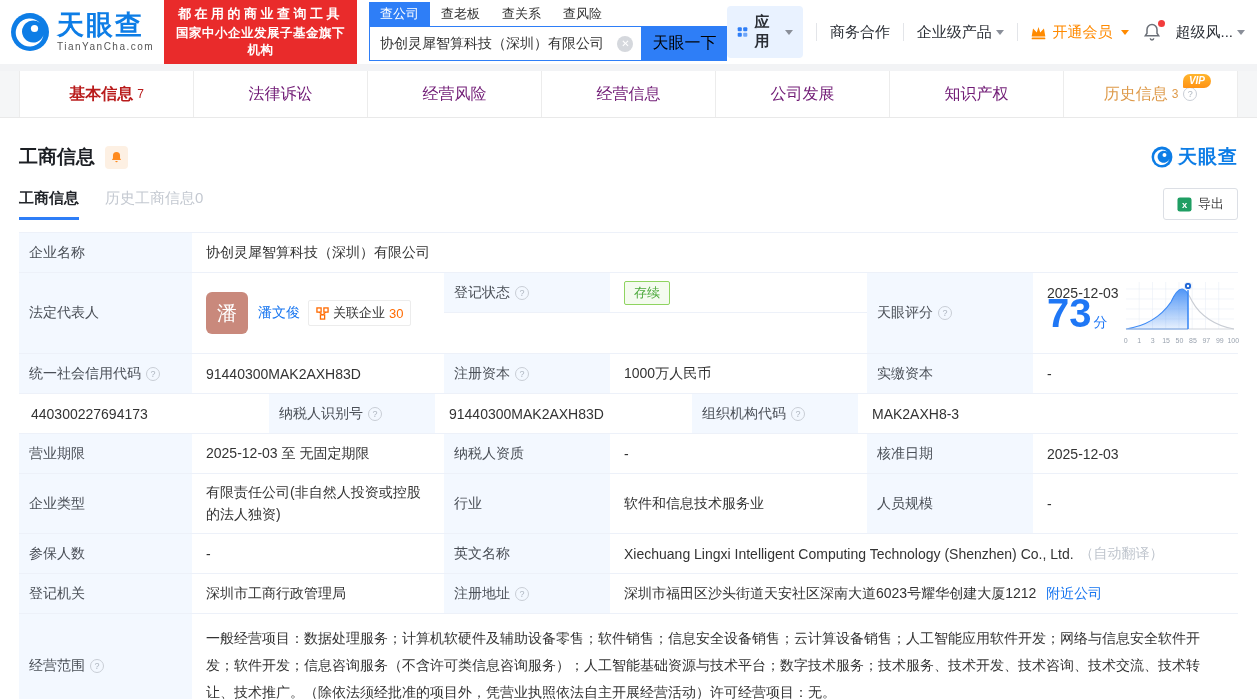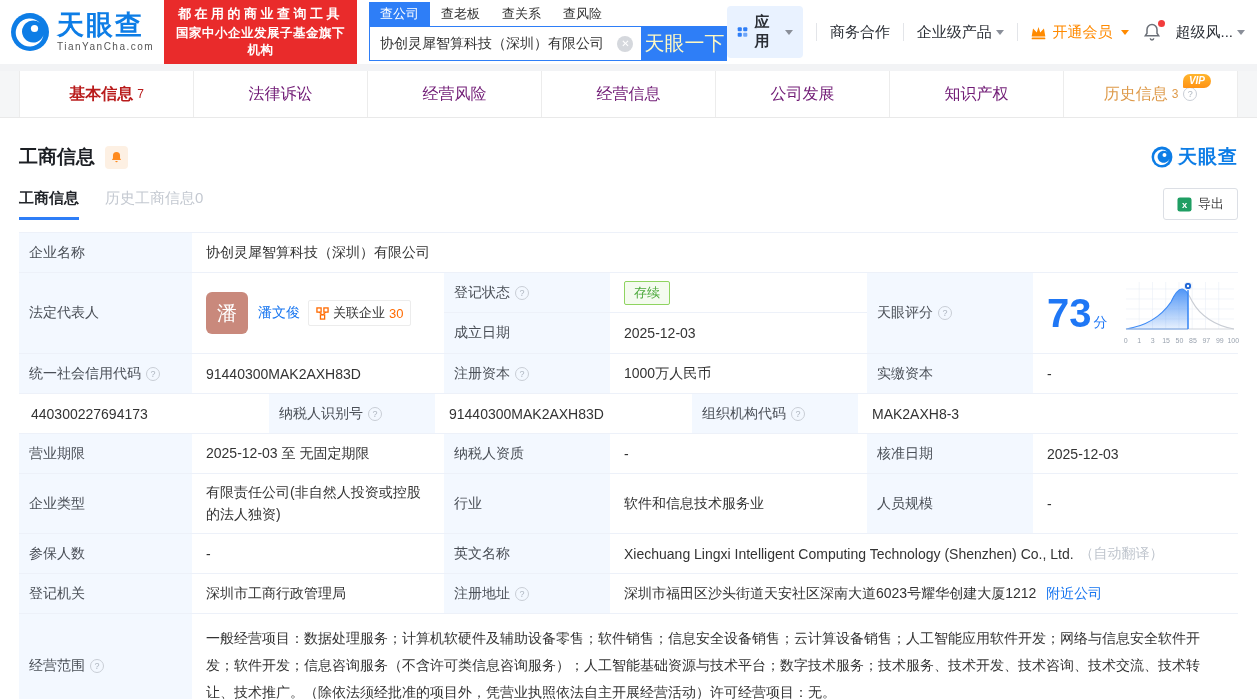--- a/index.html
+++ b/index.html
@@ -15,21 +15,21 @@
   .search-block { width:400px; margin-left:12px; }
   .search-tabs { display:flex; align-items:flex-end; height:23px; }
   .search-tab { font-size:13px; color:#333; padding:3px 11px; cursor:pointer; }
   .search-tab.active { background:#2e7ef7; color:#fff; }
   .search-row { display:flex; height:35px; }
   .input-wrap { flex:1; border:1px solid #2e7ef7; border-right:none; background:#fff; display:flex; align-items:center; }
   .input-wrap input { border:none; outline:none; flex:1; font-size:14px; padding:0 10px; color:#333;
     font-family:"Liberation Sans","DejaVu Sans",sans-serif; }
   .clear-btn { width:16px; height:16px; border-radius:50%; background:#d5d8dd; color:#fff; font-size:10px;
     display:flex; align-items:center; justify-content:center; margin-right:8px; cursor:pointer; }
-  .search-btn { width:86px; background:#2e7ef7; color:#fef9c3; border:none; font-size:20px; cursor:pointer;
+  .search-btn { width:86px; background:#2e7ef7; color:#000000; border:none; font-size:16px; cursor:pointer;
     font-family:"Liberation Sans","DejaVu Sans",sans-serif; }
   .top-nav { margin-left:auto; display:flex; align-items:center; gap:13px; font-size:15px; color:#2b2f36; }
   .apps-btn { background:#e9f2ff; border-radius:4px; padding:7px 10px; display:flex; align-items:center; gap:6px; cursor:pointer;font-weight:bold; }
   .caret { width:0; height:0; border-left:4px solid transparent; border-right:4px solid transparent;
     border-top:5px solid #8a8f99; margin-left:4px; display:inline-block; }
   .caret.orange { border-top-color:#ff8a00; }
   .vdiv { width:1px; height:18px; background:#e3e5e9; }
   .nav-item { display:flex; align-items:center; cursor:pointer; white-space:nowrap; }
   .nav-vip { color:#ff8a00; gap:5px; }
   .bell-wrap { position:relative; cursor:pointer; display:flex; }
@@ -61,21 +61,21 @@
   .export-btn { margin-left:auto; background:#fff; border:1px solid #dcdfe5; border-radius:3px; padding:6px 13px;
     display:flex; align-items:center; gap:6px; font-size:13px; color:#444; cursor:pointer;
     font-family:"Liberation Sans","DejaVu Sans",sans-serif; }
   .info-table { margin-top:12px; border-top:1px solid #edf1f9; font-size:14px; color:#333; }
   .trow { display:flex; border-bottom:1px solid #edf1f9; min-height:40px; }
   .lbl { background:#f3f8ff; color:#4a4f57; display:flex; align-items:center; padding:0 6px 0 10px;
     border-right:2px solid #fff; flex:none; }
   .w1 { width:175px; } .w2 { width:250px; } .w3 { width:168px; } .w4 { width:255px; } .w5 { width:168px; }
   .val { display:flex; align-items:center; padding:0 12px; }
   .val.grow { flex:1; }
-  .midcol { width:423px; flex:none; display:flex; flex-direction:column; }
+  .midcol { width:423px; flex:none; display:flex; flex-direction:row; }
   .subrow { display:flex; height:40px; }
   .subrow:first-child { border-bottom:1px solid #edf1f9; }
   .status-badge { border:1px solid #8fd460; color:#4ca93c; background:#f4fbef; font-size:13px; padding:2px 9px; border-radius:2px; }
   .avatar { width:42px; height:42px; border-radius:6px; background:#c9897c; color:#fff; font-size:20px;
     display:flex; align-items:center; justify-content:center; flex:none; }
   .rep-name { color:#1775f0; margin:0 8px 0 10px; cursor:pointer; }
   .rel-badge { border:1px solid #ececec; border-radius:2px; padding:3px 7px; display:flex; align-items:center; gap:4px;
     font-size:13px; color:#333; cursor:pointer; }
   .rel-badge .cnt { color:#ff6a00; }
   .score-cell { display:flex; align-items:center; gap:16px; padding:0 0 0 12px; flex:1; }

